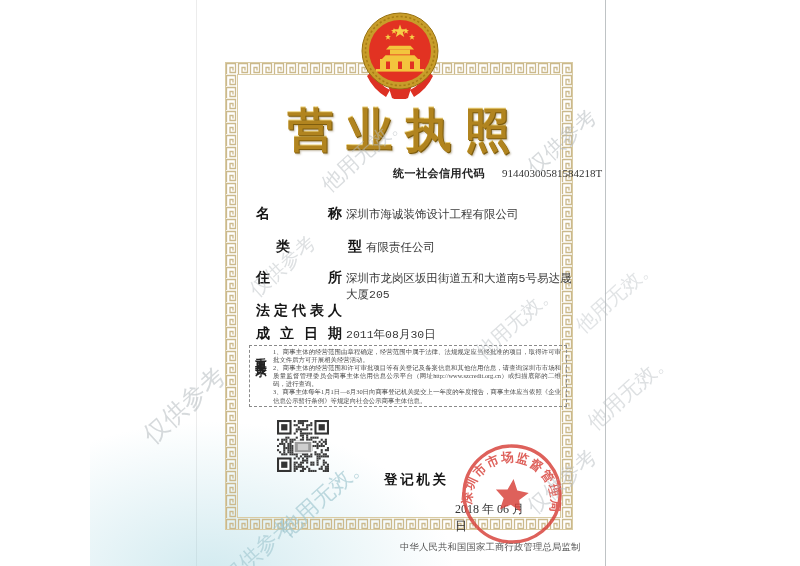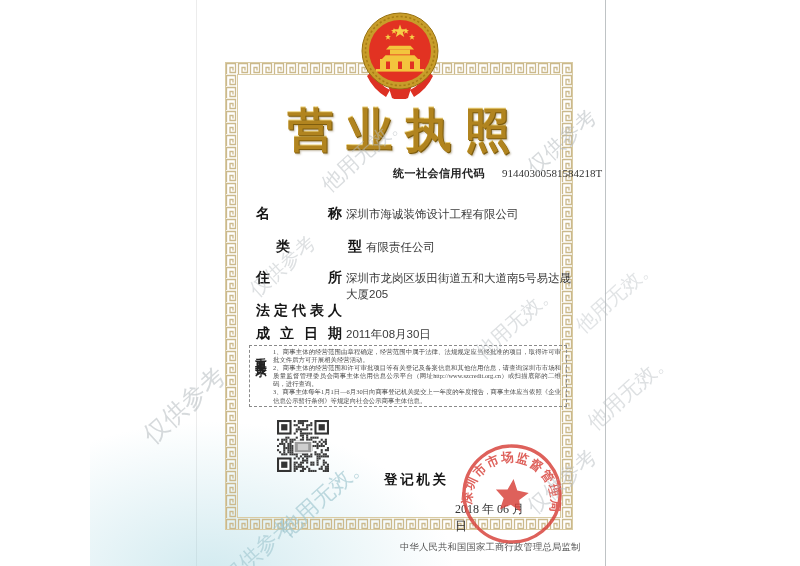--- a/index.html
+++ b/index.html
@@ -33,21 +33,21 @@
   .credit{position:absolute;left:393px;top:166px;display:flex;gap:17px;align-items:baseline;}
   .credit .lbl{font-size:11px;font-weight:bold;color:#222;letter-spacing:.5px;}
   .credit .val{font-size:11px;color:#333;font-family:"Liberation Serif",serif;}
 
   
   .fields{position:absolute;left:256px;top:205px;width:316px;}
   .frow{display:flex;align-items:flex-start;gap:4px;}
   .frow .flabel{display:inline-block;width:86px;font-size:14px;font-weight:bold;color:#161616;
                 text-align:justify;text-align-last:justify;line-height:16px;flex:0 0 86px;}
   .frow .fvalue{flex:1;font-size:11.5px;color:#3a3a3a;line-height:15.5px;padding-top:2px;
-                font-family:Liberation Sans, sans-serif;}
+                font-family:Liberation Mono, monospace;}
   .mb15{margin-bottom:15px;}.mb14{margin-bottom:14px;margin-left:20px;}.mb13{margin-bottom:7px;}.mb0{margin-bottom:0;}
 
   
   .notice{position:absolute;left:249px;top:345px;width:318px;height:62px;
           border:1px dashed #8a8a8a;box-sizing:border-box;display:flex;padding:2px 5px 2px 4px;gap:5px;}
   .notice .nside{writing-mode:vertical-lr;text-orientation:upright;font-size:11.5px;font-weight:bold;
                  color:#222;letter-spacing:3px;line-height:14px;flex:0 0 14px;}
   .notice .nitems{flex:1;}
   .notice .nitems p{margin:0;font-size:6.4px;line-height:8.1px;color:#4a4a4a;text-align:justify;
                     font-family:"Liberation Serif",serif;}

